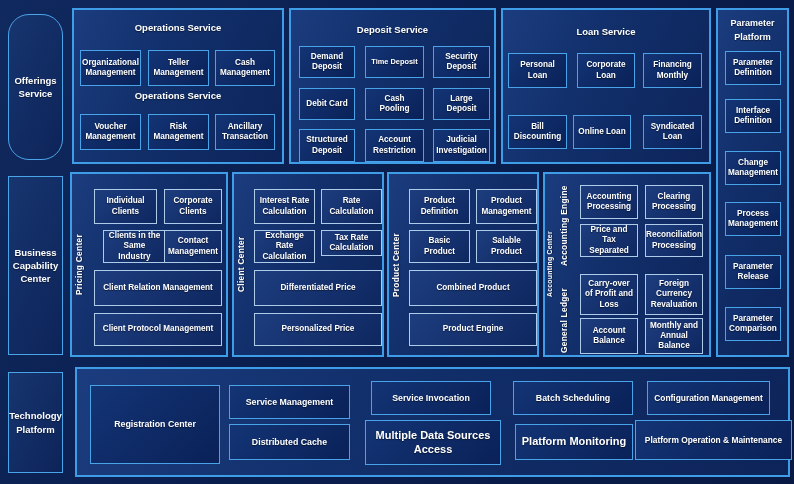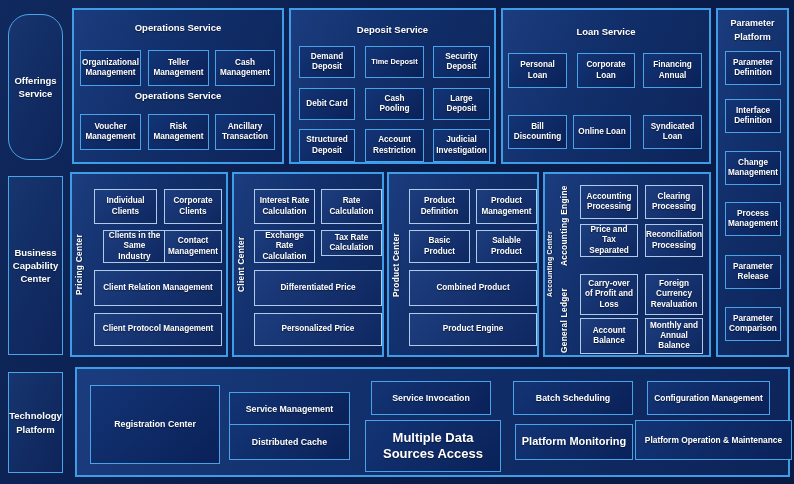--- a/index.html
+++ b/index.html
@@ -75,21 +75,21 @@
   <div class="abs sbox blue" style="left:142px;top:78px;width:57px;height:32px;">Large Deposit</div>
   <div class="abs sbox blue" style="left:8px;top:119px;width:56px;height:33px;">Structured Deposit</div>
   <div class="abs sbox blue" style="left:74px;top:119px;width:59px;height:33px;">Account Restriction</div>
   <div class="abs sbox blue" style="left:142px;top:119px;width:57px;height:33px;">Judicial Investigation</div>
 </div>
 
 <div class="abs section" style="left:501px;top:8px;width:210px;height:156px;">
   <div class="title" style="top:16px;">Loan Service</div>
   <div class="abs sbox blue" style="left:5px;top:43px;width:59px;height:35px;">Personal Loan</div>
   <div class="abs sbox blue" style="left:74px;top:43px;width:58px;height:35px;">Corporate Loan</div>
-  <div class="abs sbox blue" style="left:140px;top:43px;width:59px;height:35px;">Financing Annual</div>
+  <div class="abs sbox blue" style="left:140px;top:43px;width:59px;height:35px;">Financing Monthly</div>
   <div class="abs sbox blue" style="left:5px;top:105px;width:59px;height:34px;">Bill Discounting</div>
   <div class="abs sbox blue" style="left:70px;top:105px;width:58px;height:34px;">Online Loan</div>
   <div class="abs sbox blue" style="left:140px;top:105px;width:59px;height:34px;">Syndicated Loan</div>
 </div>
 
 <div class="abs section" style="left:716px;top:8px;width:73px;height:349px;">
   <div class="title" style="top:8px;font-size:9px;">Parameter</div>
   <div class="title" style="top:22px;font-size:9px;">Platform</div>
   <div class="abs sbox blue" style="left:7px;top:41px;width:56px;height:34px;">Parameter Definition</div>
   <div class="abs sbox blue" style="left:7px;top:89px;width:56px;height:34px;">Interface Definition</div>
@@ -138,21 +138,21 @@
   <div class="abs sbox light" style="left:35px;top:50px;width:58px;height:33px;">Price and Tax Separated</div>
   <div class="abs sbox light" style="left:100px;top:50px;width:58px;height:33px;">Reconciliation Processing</div>
   <div class="abs sbox light" style="left:35px;top:100px;width:58px;height:41px;">Carry-over of Profit and Loss</div>
   <div class="abs sbox light" style="left:100px;top:100px;width:58px;height:41px;">Foreign Currency Revaluation</div>
   <div class="abs sbox light" style="left:35px;top:144px;width:58px;height:36px;">Account Balance</div>
   <div class="abs sbox light" style="left:100px;top:144px;width:58px;height:36px;">Monthly and Annual Balance</div>
 </div>
 
 <div class="abs section" style="left:75px;top:367px;width:715px;height:110px;">
   <div class="abs sbox blue" style="left:13px;top:16px;width:130px;height:79px;font-size:8.8px;">Registration Center</div>
-  <div class="abs sbox blue" style="left:152px;top:23px;width:121px;height:34px;font-size:8.8px;">Service Management</div>
+  <div class="abs sbox blue" style="left:152px;top:16px;width:121px;height:34px;font-size:8.8px;">Service Management</div>
   <div class="abs sbox blue" style="left:152px;top:55px;width:121px;height:36px;font-size:8.8px;">Distributed Cache</div>
   <div class="abs sbox blue" style="left:294px;top:12px;width:120px;height:34px;font-size:8.8px;">Service Invocation</div>
-  <div class="abs sbox blue" style="left:288px;top:51px;width:136px;height:52px;font-size:13px;">Multiple Data Sources Access</div>
+  <div class="abs sbox blue" style="left:288px;top:51px;width:136px;height:45px;font-size:11px;">Multiple Data Sources Access</div>
   <div class="abs sbox blue" style="left:436px;top:12px;width:120px;height:34px;font-size:8.8px;">Batch Scheduling</div>
   <div class="abs sbox blue" style="left:438px;top:55px;width:118px;height:36px;font-size:11px;">Platform Monitoring</div>
   <div class="abs sbox blue" style="left:570px;top:12px;width:123px;height:34px;font-size:8.4px;">Configuration Management</div>
   <div class="abs sbox blue" style="left:558px;top:51px;width:157px;height:40px;font-size:8.4px;">Platform Operation &amp; Maintenance</div>
 </div>
 
 </body></html>

